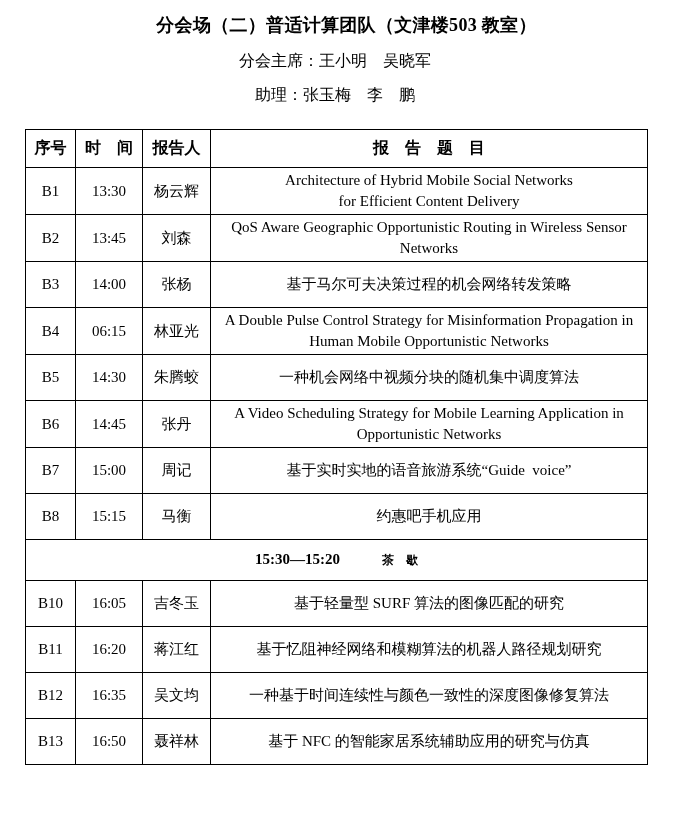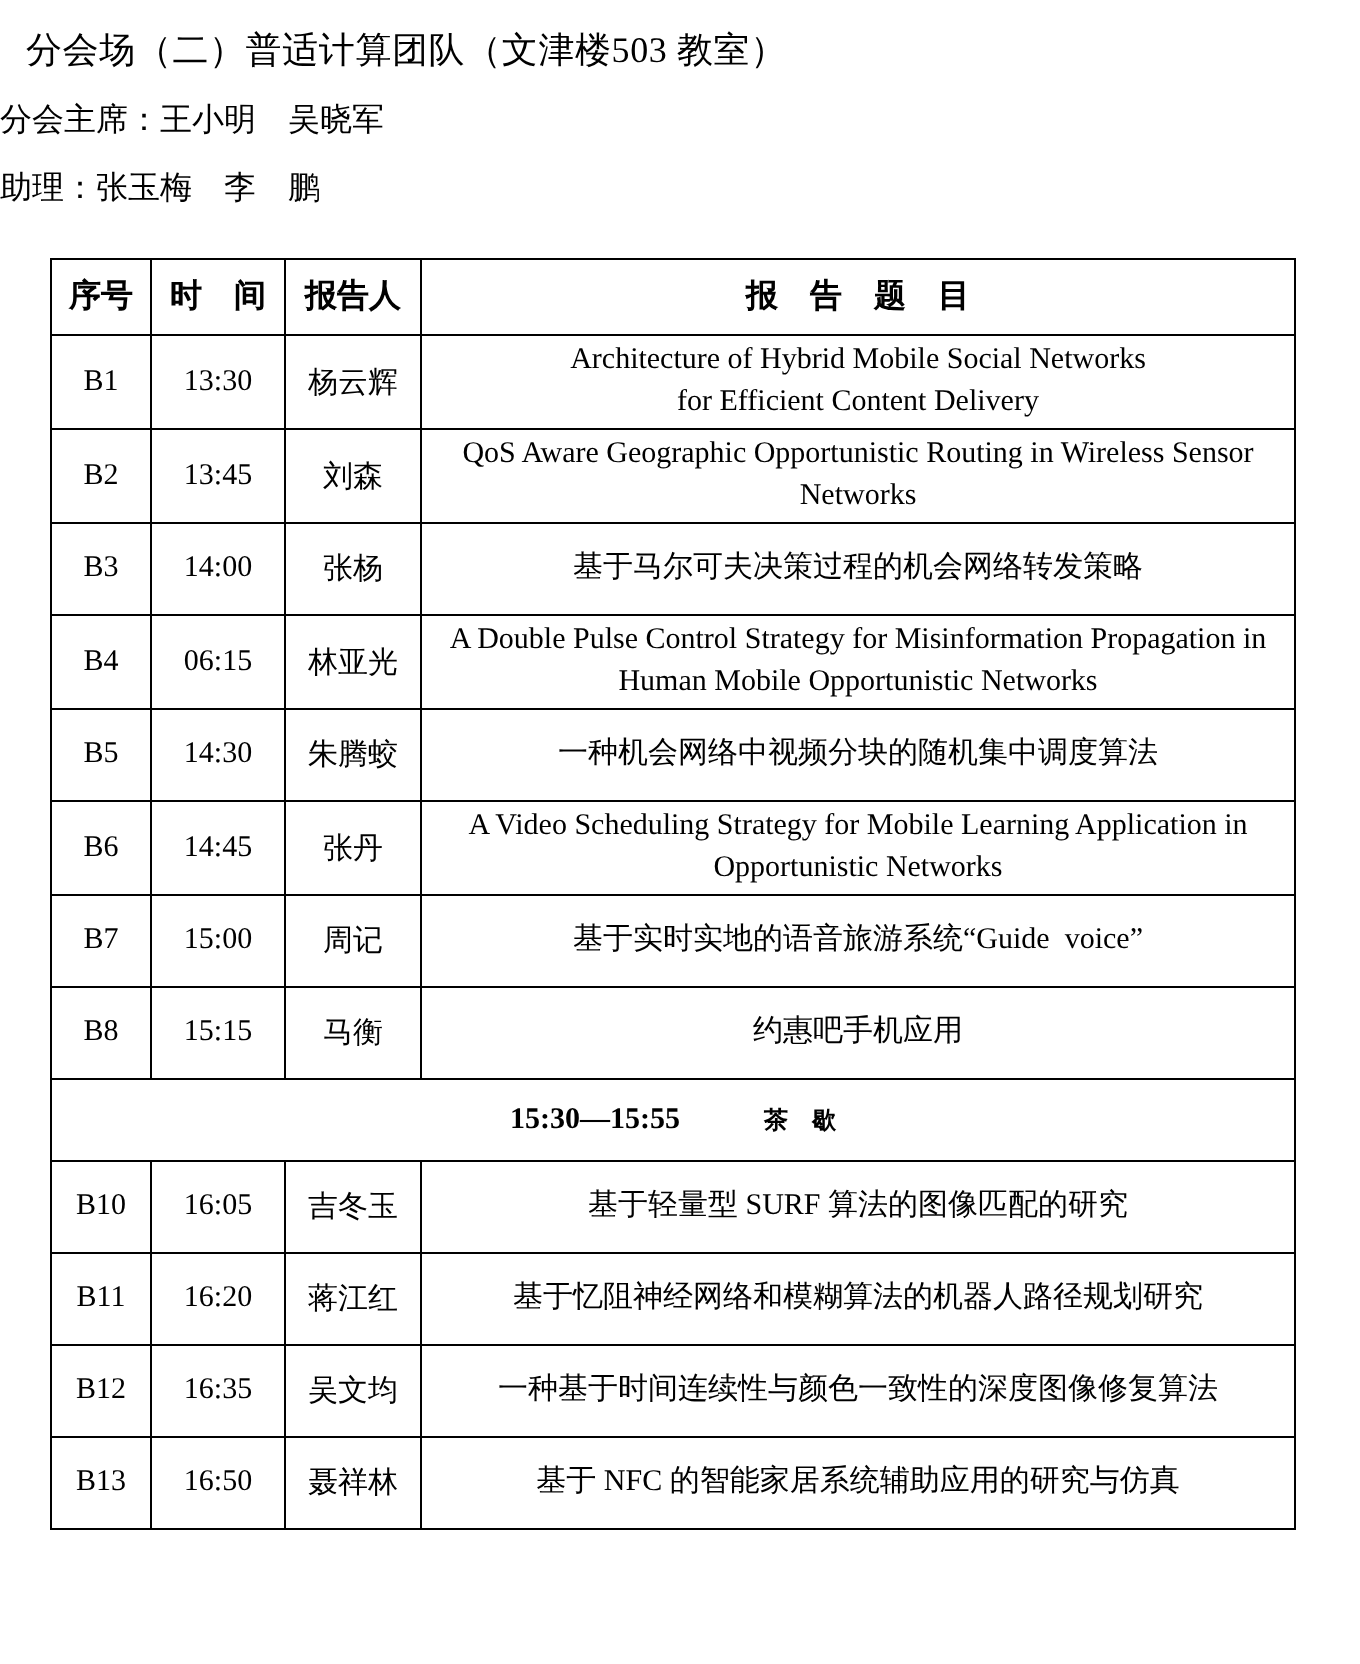--- a/index.html
+++ b/index.html
@@ -15,27 +15,28 @@
     font-family: "Liberation Serif", "DejaVu Serif", serif;
   }
   .page {
     position: relative;
     width: 680px;
     height: 832px;
   }
   .doc-title {
     margin: 13px 0 0 13px;
     font-size: 18px;
-    font-weight: 400;
+    font-weight: 700;
     line-height: 24px;
     letter-spacing: 0.3px;
+    text-align: center;
   }
   .meta-line {
     margin: 13px 10px 0 0;
-    text-align: left;
+    text-align: center;
     font-size: 16px;
     line-height: 21px;
   }
   table.schedule {
     border-collapse: collapse;
     table-layout: fixed;
     width: 622px;
     margin: 24px 0 16px 25px;
   }
   .schedule th, .schedule td {
@@ -150,21 +151,21 @@
           <td class="cell-speaker">周记</td>
           <td class="cell-title">基于实时实地的语音旅游系统“Guide  voice”</td>
         </tr>
         <tr>
           <td class="cell-serial">B8</td>
           <td class="cell-time">15:15</td>
           <td class="cell-speaker">马衡</td>
           <td class="cell-title">约惠吧手机应用</td>
         </tr>
         <tr class="break-row">
-          <td colspan="4"><span class="break-time">15:30—15:55</span><span class="break-label">茶　歇</span></td>
+          <td colspan="4"><span class="break-time">15:30—15:20</span><span class="break-label">茶　歇</span></td>
         </tr>
         <tr>
           <td class="cell-serial">B10</td>
           <td class="cell-time">16:05</td>
           <td class="cell-speaker">吉冬玉</td>
           <td class="cell-title">基于轻量型 SURF 算法的图像匹配的研究</td>
         </tr>
         <tr>
           <td class="cell-serial">B11</td>
           <td class="cell-time">16:20</td>

